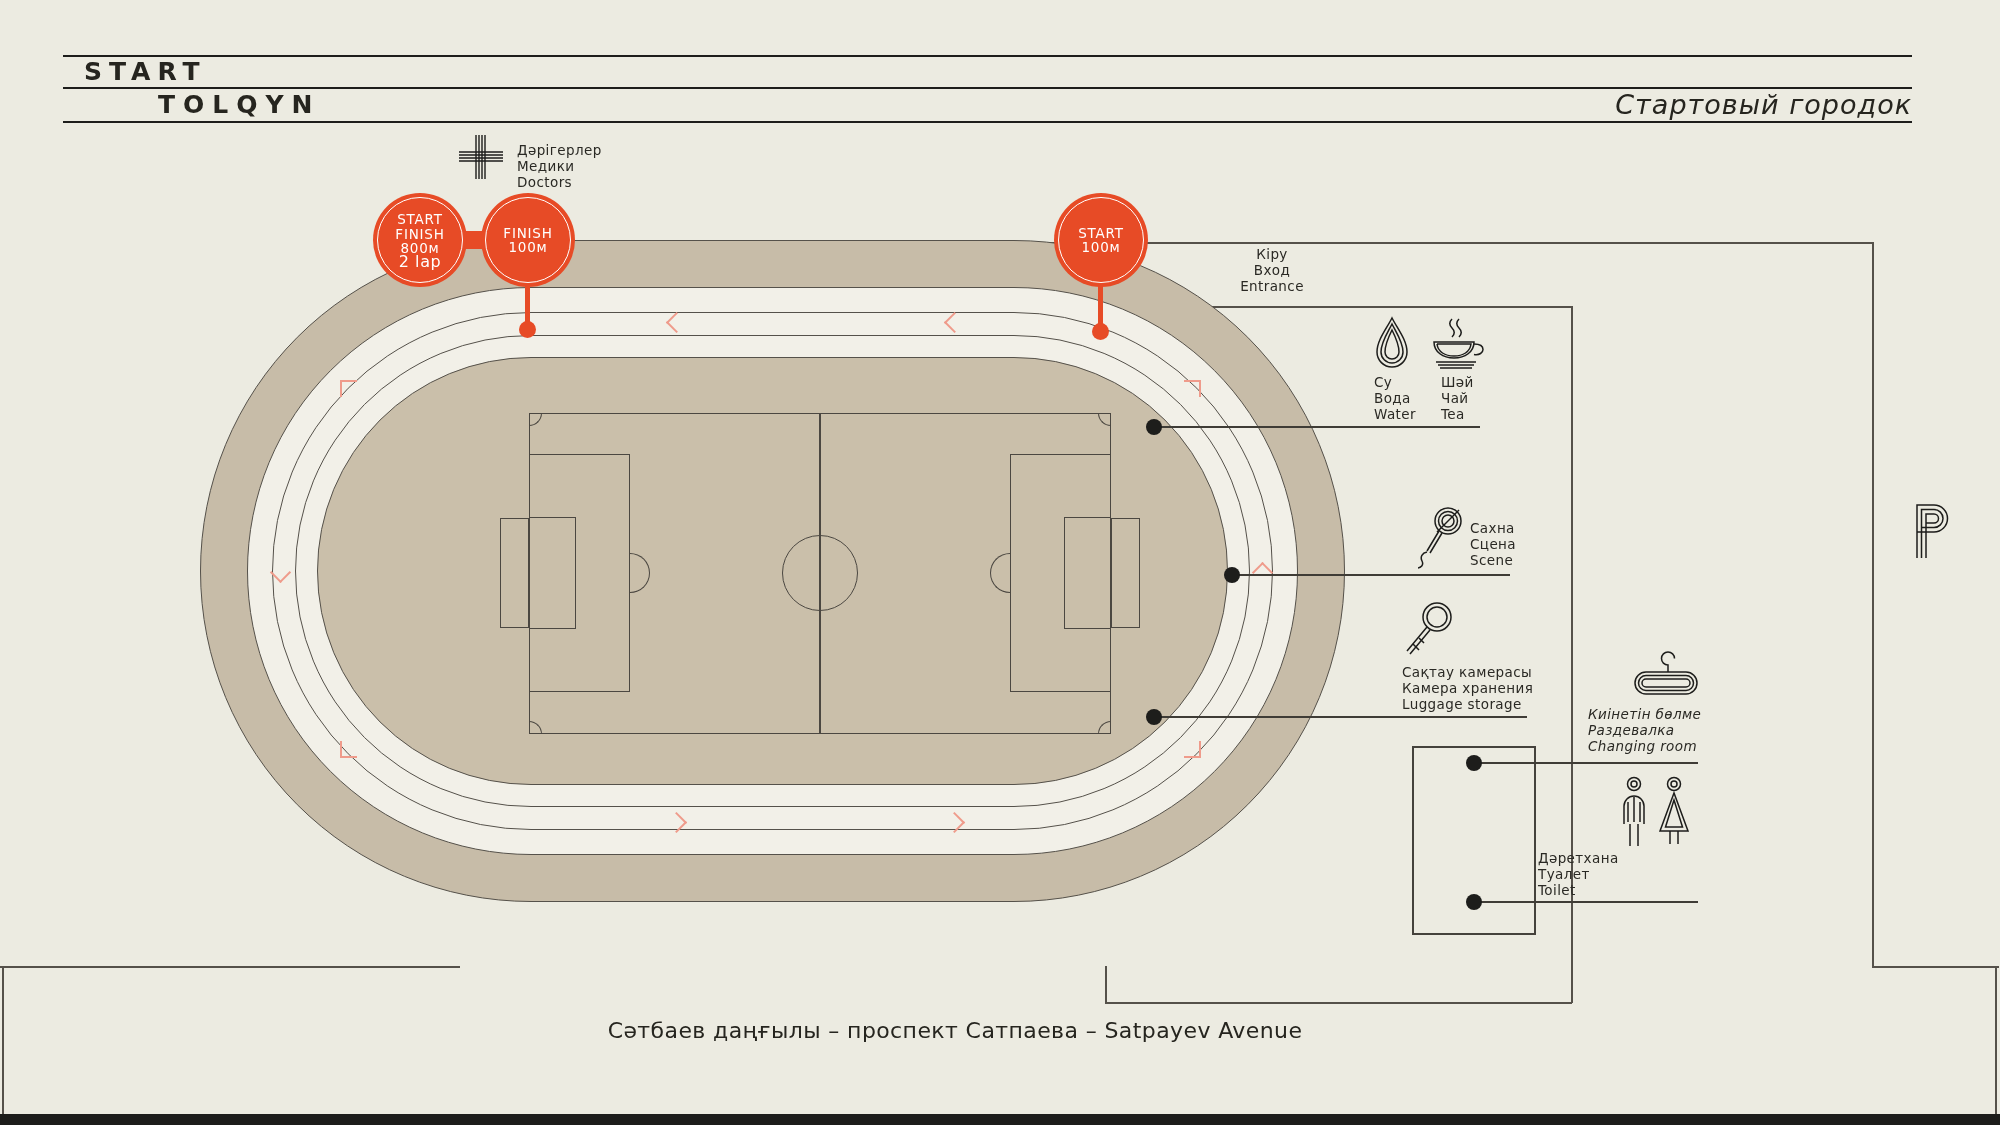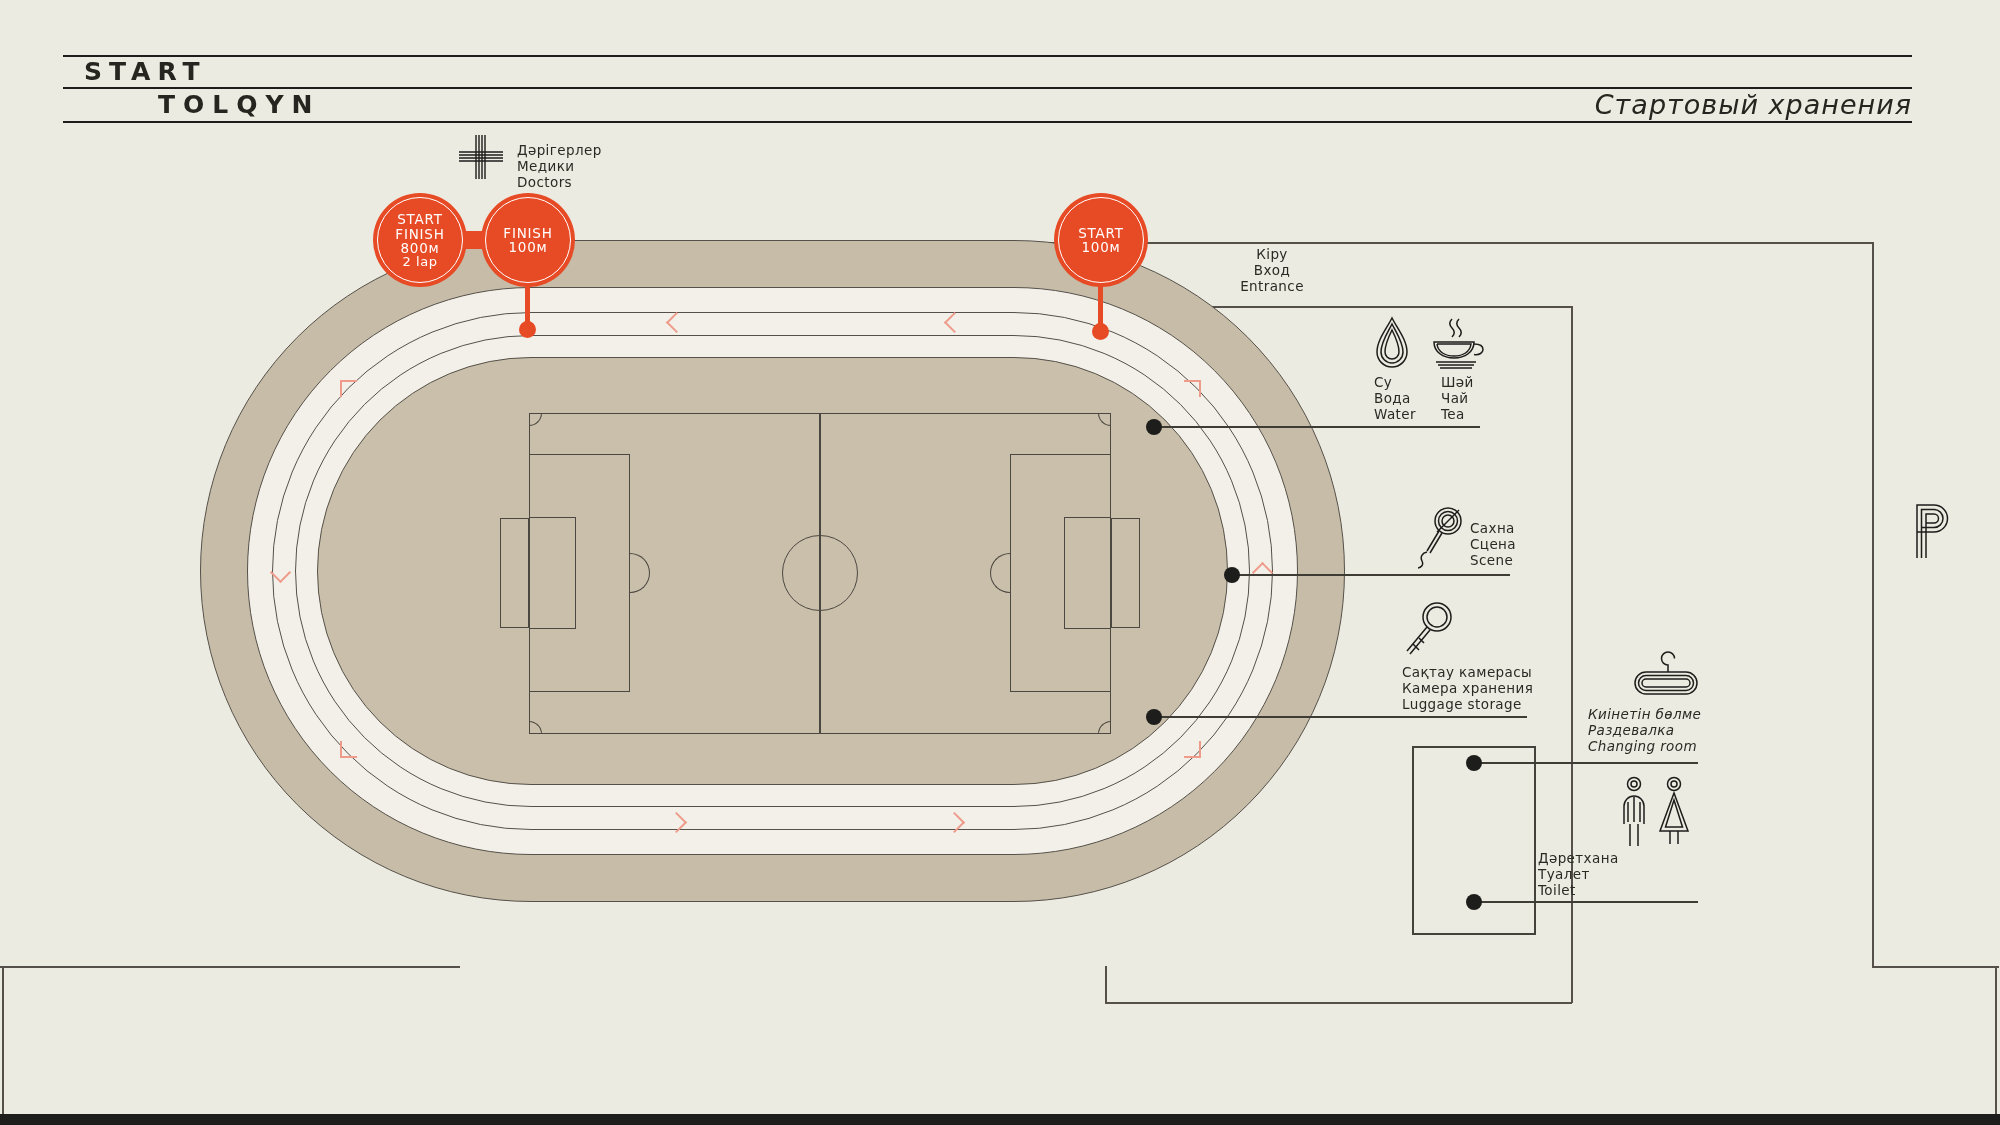--- a/index.html
+++ b/index.html
@@ -11,21 +11,21 @@
   .thin-v{position:absolute;width:1.5px;background:#55514a;}
   .logo{position:absolute;font-weight:bold;color:#26251f;font-size:25px;letter-spacing:7px;}
   .doc-title{position:absolute;font-style:italic;color:#26251f;font-size:27px;letter-spacing:1px;text-align:right;}
   .stadium{position:absolute;box-sizing:border-box;border:1.5px solid #55514a;}
   .fieldline{position:absolute;box-sizing:border-box;border:1.5px solid #4b4741;background:transparent;}
   .lbl{position:absolute;white-space:pre-line;font-size:13.5px;line-height:16px;letter-spacing:.4px;color:#2a2924;}
   .marker{position:absolute;width:94px;height:94px;border-radius:50%;background:#e74b26;color:#fff;
           display:flex;flex-direction:column;align-items:center;justify-content:center;text-align:center;}
   .marker .ring{position:absolute;inset:4px;border:1.5px solid #fff;border-radius:50%;}
   .marker .t{font-size:13.5px;line-height:14.5px;letter-spacing:.8px;}
-  .marker .s{font-size:13px;line-height:12px;letter-spacing:.6px;}
+  .marker .s{font-size:16px;line-height:12px;letter-spacing:.6px;}
   .stem{position:absolute;width:5px;background:#e74b26;}
   .rdot{position:absolute;width:17px;height:17px;border-radius:50%;background:#e74b26;}
   .kdot{position:absolute;width:16px;height:16px;border-radius:50%;background:#1d1d1b;}
   .leader{position:absolute;height:1.5px;background:#3f3c36;}
   .chev{position:absolute;width:13px;height:13px;border-style:solid;border-color:#ef9b8b;
         border-width:2.5px 2.5px 0 0;}
   .corner-mark{position:absolute;width:15px;height:15px;border-style:solid;border-color:#ef9b8b;
         border-width:2.5px 0 0 2.5px;}
   .icon svg{display:block;}
   .blackbar{position:absolute;left:0;top:1114px;width:2000px;height:11px;background:#1d1d1b;}
@@ -217,17 +217,18 @@
       <path d="M9.5,56 V7.5 h12.5 a9,9 0 0 1 0,18 H9.5"></path>
       <path d="M14,56 V12 h8 a4.5,4.5 0 0 1 0,9 h-8"></path>
     </svg>
   </span>
 
   <div class="hline" style="left:63px;top:55px;width:1849px;"></div>
   <div class="hline" style="left:63px;top:87px;width:1849px;"></div>
   <div class="hline" style="left:63px;top:121px;width:1849px;"></div>
   <div class="logo" style="left:84px;top:57px;">START</div>
   <div class="logo" style="left:158px;top:90px;letter-spacing:8px;">TOLQYN</div>
-  <div class="doc-title" style="left:1450px;top:89px;width:462px;">Стартовый хранения</div>
-
+  <div class="doc-title" style="left:1450px;top:89px;width:462px;">Стартовый городок</div>
+
+  <div class="avenue">Сәтбаев даңғылы – проспект Сатпаева – Satpayev Avenue</div>
   <div class="blackbar"></div>
 
 </div>
 
 </body></html>

